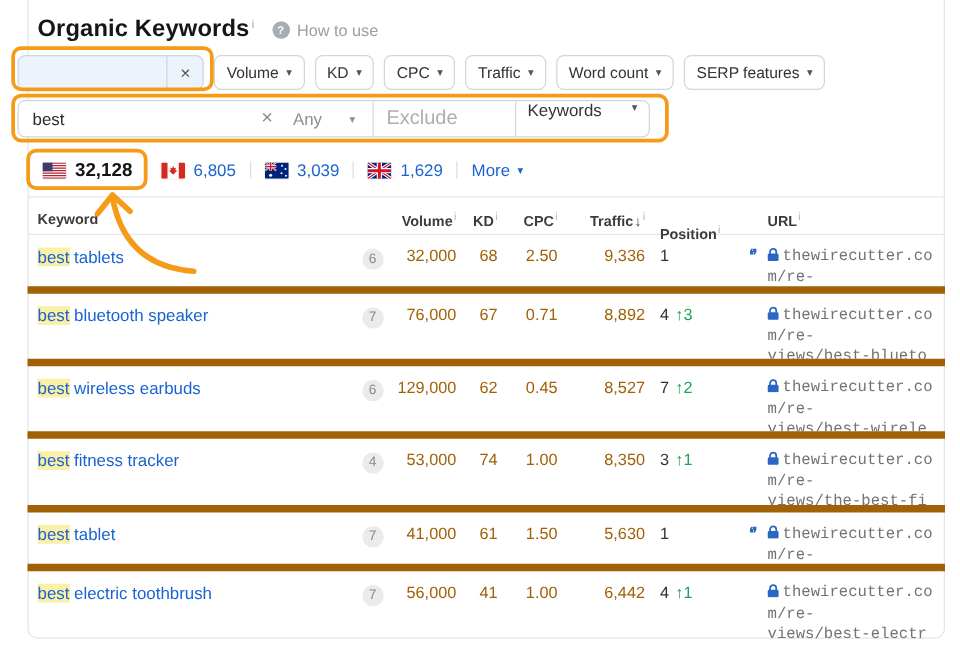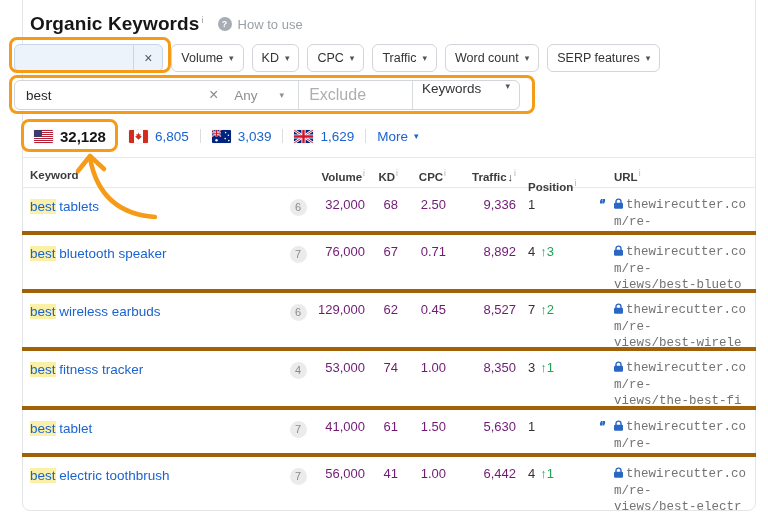--- a/index.html
+++ b/index.html
@@ -60,29 +60,29 @@
   
   .table { position:absolute; left:22px; top:157px; width:734px; }
   .thead, .trow { display:grid; padding:0 8px;
     grid-template-columns:255px 26px 54px 33px 48px 70px 74px 24px 134px; }
   .thead { height:31px; align-items:center; border-top:1px solid #e6e8eb; border-bottom:1px solid #e6e8eb; }
   .th { font-size:11.5px; font-weight:700; color:#3c3c3c; white-space:nowrap; cursor:pointer; }
   .th sup { font-size:8.5px; color:#b3b3b3; font-weight:400; margin-left:1px; }
   .th.r { text-align:right; }
   .th.pos { padding-left:12px;margin-top:20px; }
   .sort { font-size:11px; margin-left:1px; }
-  .trow { border-bottom:4px solid #a16207; align-items:start; padding-top:9px; overflow:hidden; }
+  .trow { border-bottom:6px solid #a16207; align-items:start; padding-top:9px; overflow:hidden; }
   .trow:nth-child(1){height:47px}.trow:nth-child(2){height:58px}.trow:nth-child(3){height:58px}
   .trow:nth-child(4){height:59px}.trow:nth-child(5){height:47px}.trow:nth-child(6){height:54px;border-bottom:none}
   .kw { font-size:13.5px; color:#1a63d0; text-decoration:none; cursor:pointer; }
   .hl { background:#fbf0a7; }
   .c-badge { text-align:center; }
   .badge { display:inline-block; min-width:17px; height:17px; line-height:17px; border-radius:50%;
            background:#ebebeb; color:#8a8a8a; font-size:11px; text-align:center; }
-  .c-num { text-align:right; font-size:13px; color:#701a75; }
+  .c-num { text-align:right; font-size:13px; color:#a16207; }
   .c-pos { padding-left:12px; font-size:13px; color:#333; white-space:nowrap; }
   .up { color:#1fa254; margin-left:5px; }
   .c-quote { text-align:center; color:#2a66c4; font-size:12px; font-weight:700; letter-spacing:-1px; line-height:15px; }
   .c-url { font-size:12.5px; line-height:15.5px; }
   .url-text { color:#737373; text-decoration:none; white-space:pre-line; word-break:break-all; cursor:pointer;font-family:Liberation Mono, monospace; }
   .lock { display:inline-block; margin-right:3px; vertical-align:-1px; }
   .url-caret { color:#1a63d0; font-size:9px; margin-left:3px; cursor:pointer; }
 
   
   .ann { position:absolute; border:3px solid #f59b18; border-radius:8px; pointer-events:none; z-index:9; }

